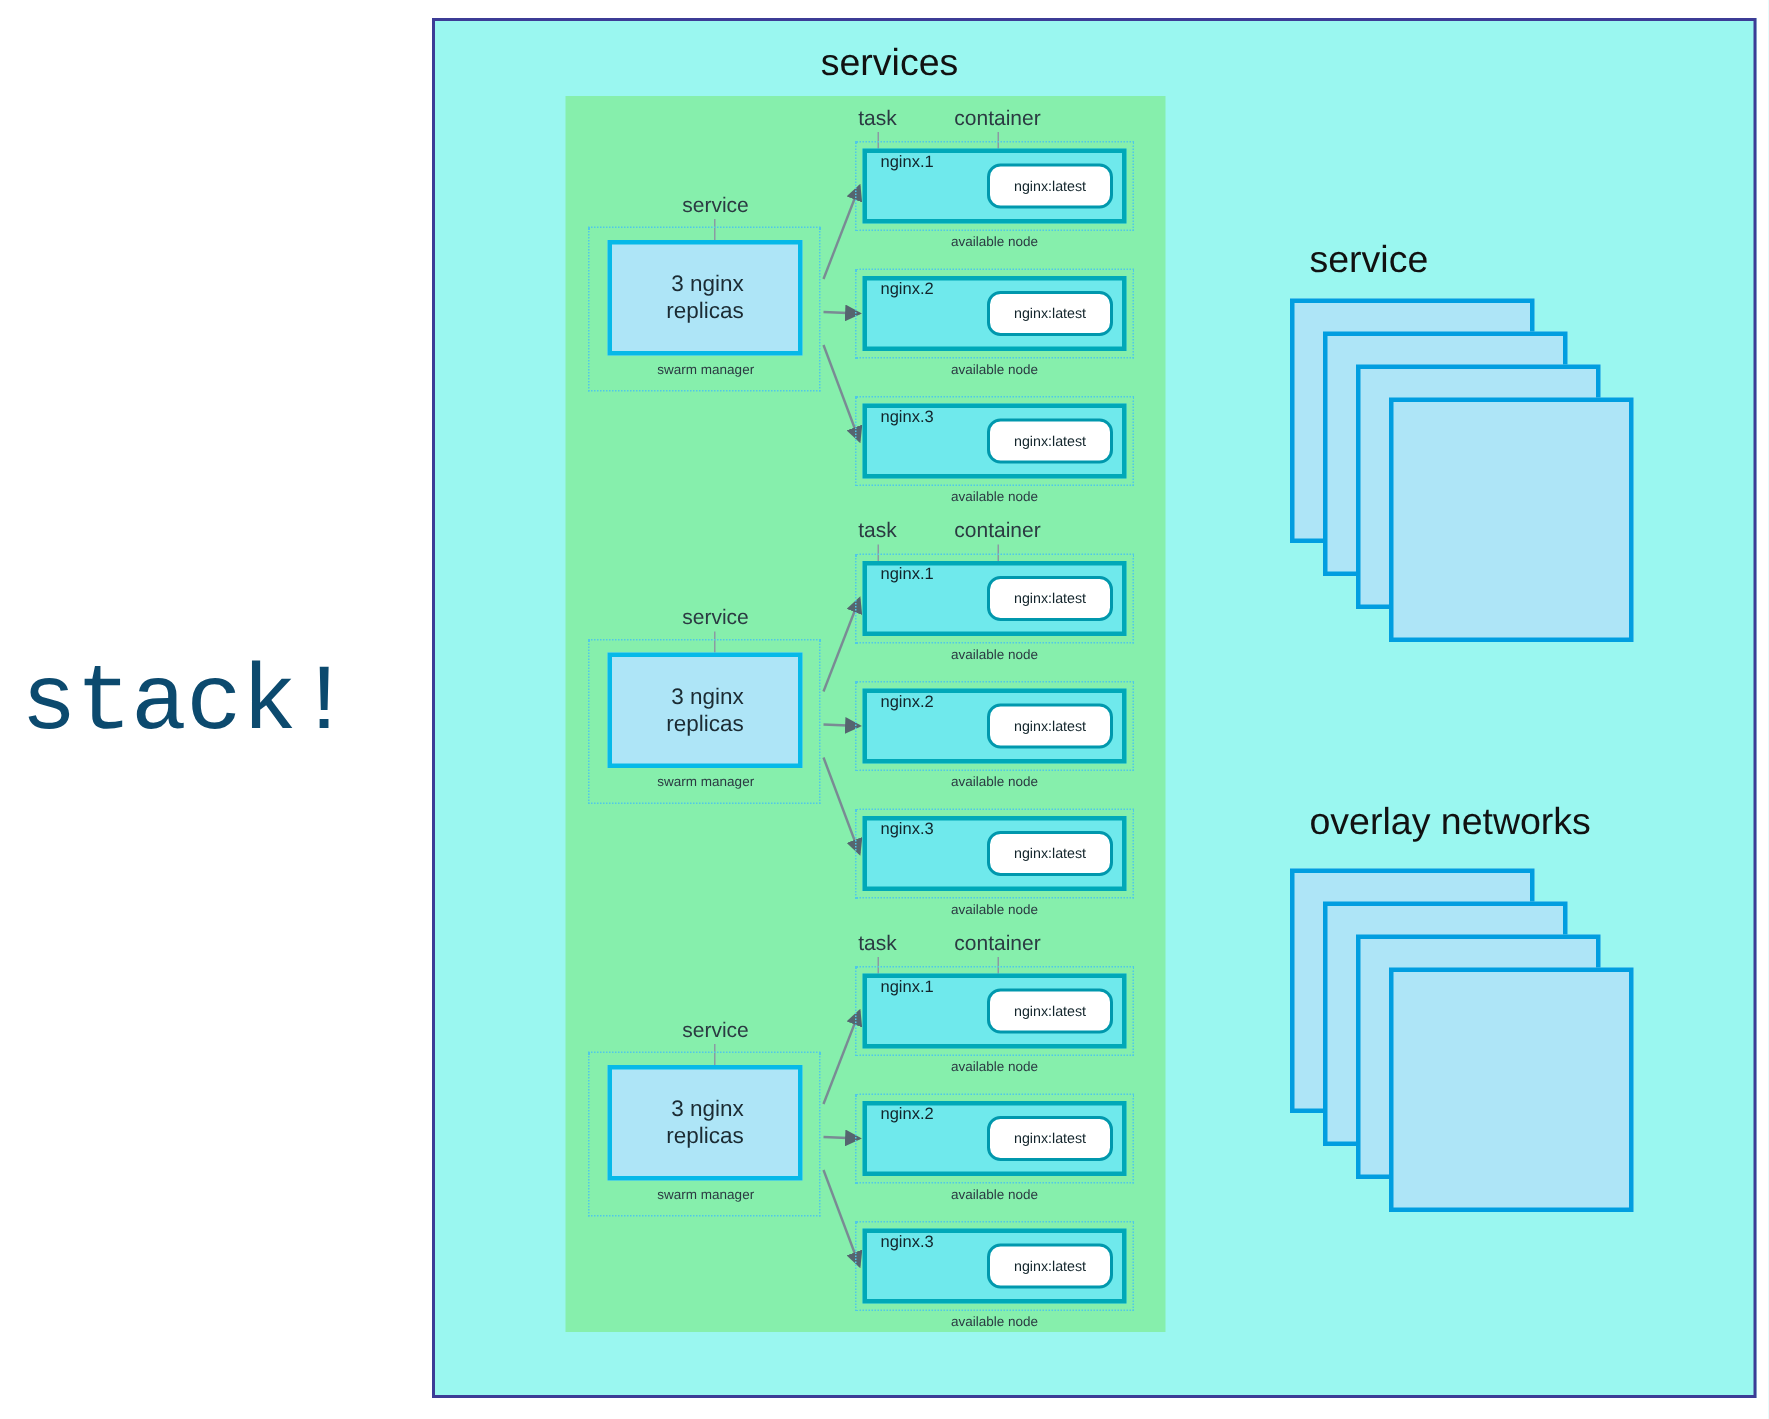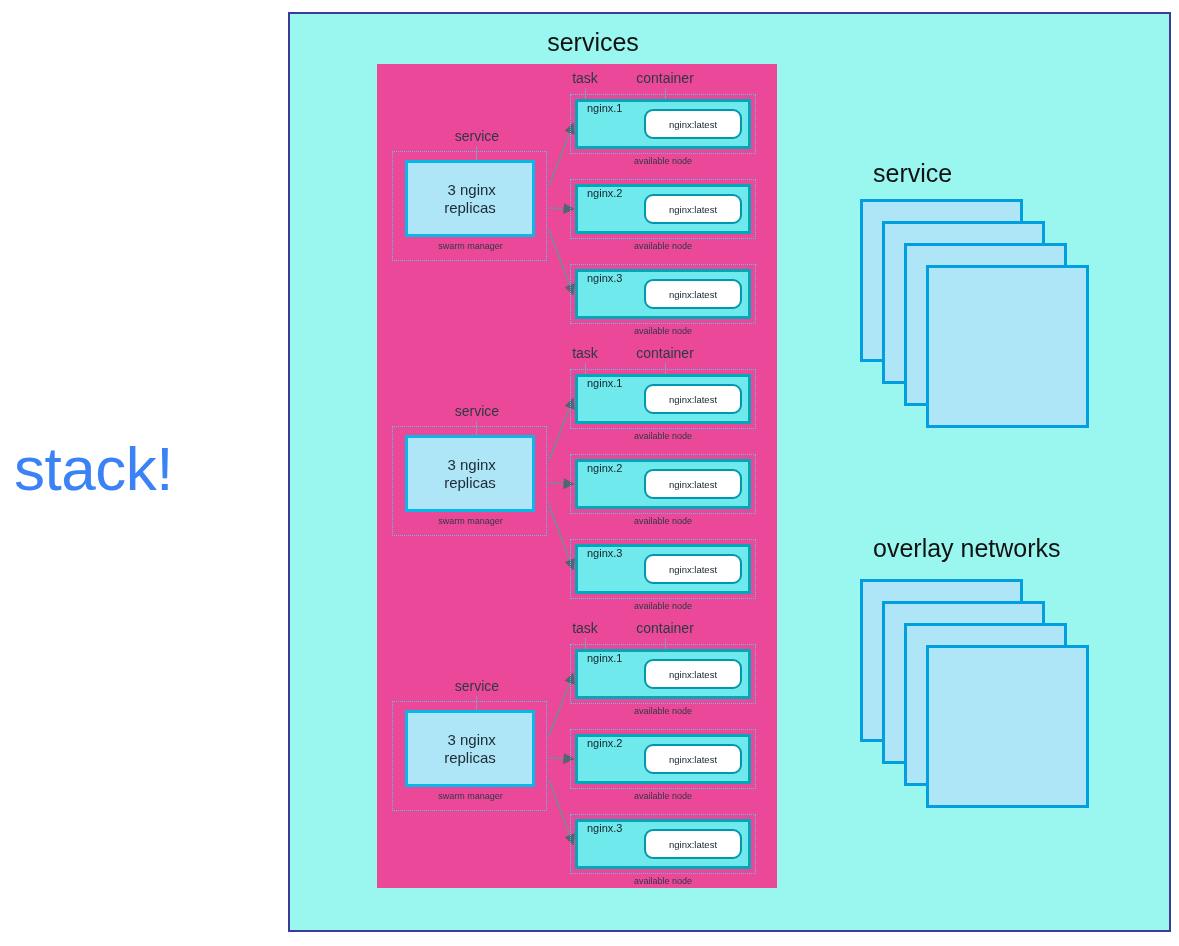--- a/index.html
+++ b/index.html
@@ -15,23 +15,23 @@
     overflow: hidden;
   }
 
   
   #stack-title {
     position: absolute;
     left: 14px;
     top: 438px;
     font-size: 62px;
     line-height: 1;
-    color: #3b82f6;
+    color: #0c4a6e;
     letter-spacing: -0.5px;
-    font-family: Liberation Sans, sans-serif;
+    font-family: Liberation Mono, monospace;
   }
 
   
   #stack-panel {
     position: absolute;
     left: 288px;
     top: 12px;
     width: 883px;
     height: 920px;
     box-sizing: border-box;
@@ -51,21 +51,21 @@
     margin-left: 18px;
   }
 
   
   #services-panel {
     position: absolute;
     left: 87px;
     top: 50px;
     width: 400px;
     height: 824px;
-    background: #ec4899;
+    background: #86efac;
   }
 
   
   .service-group {
     position: absolute;
     left: 0;
     width: 400px;
     height: 270px;
   }
   .service-group.g0 { top: 2px; }
@@ -192,21 +192,21 @@
     margin-left: 9px;
     font-size: 11px;
     color: #12242b;
     white-space: nowrap;
   }
   .container-box {
     position: absolute;
     right: 6px;
     top: 7px;
     bottom: 7px;
-    width: 98px;
+    width: 84px;
     box-sizing: border-box;
     background: #ffffff;
     border: 2px solid #0098ad;
     border-radius: 9px;
     display: flex;
     align-items: center;
     justify-content: center;
   }
   .container-name {
     font-size: 9.5px;

